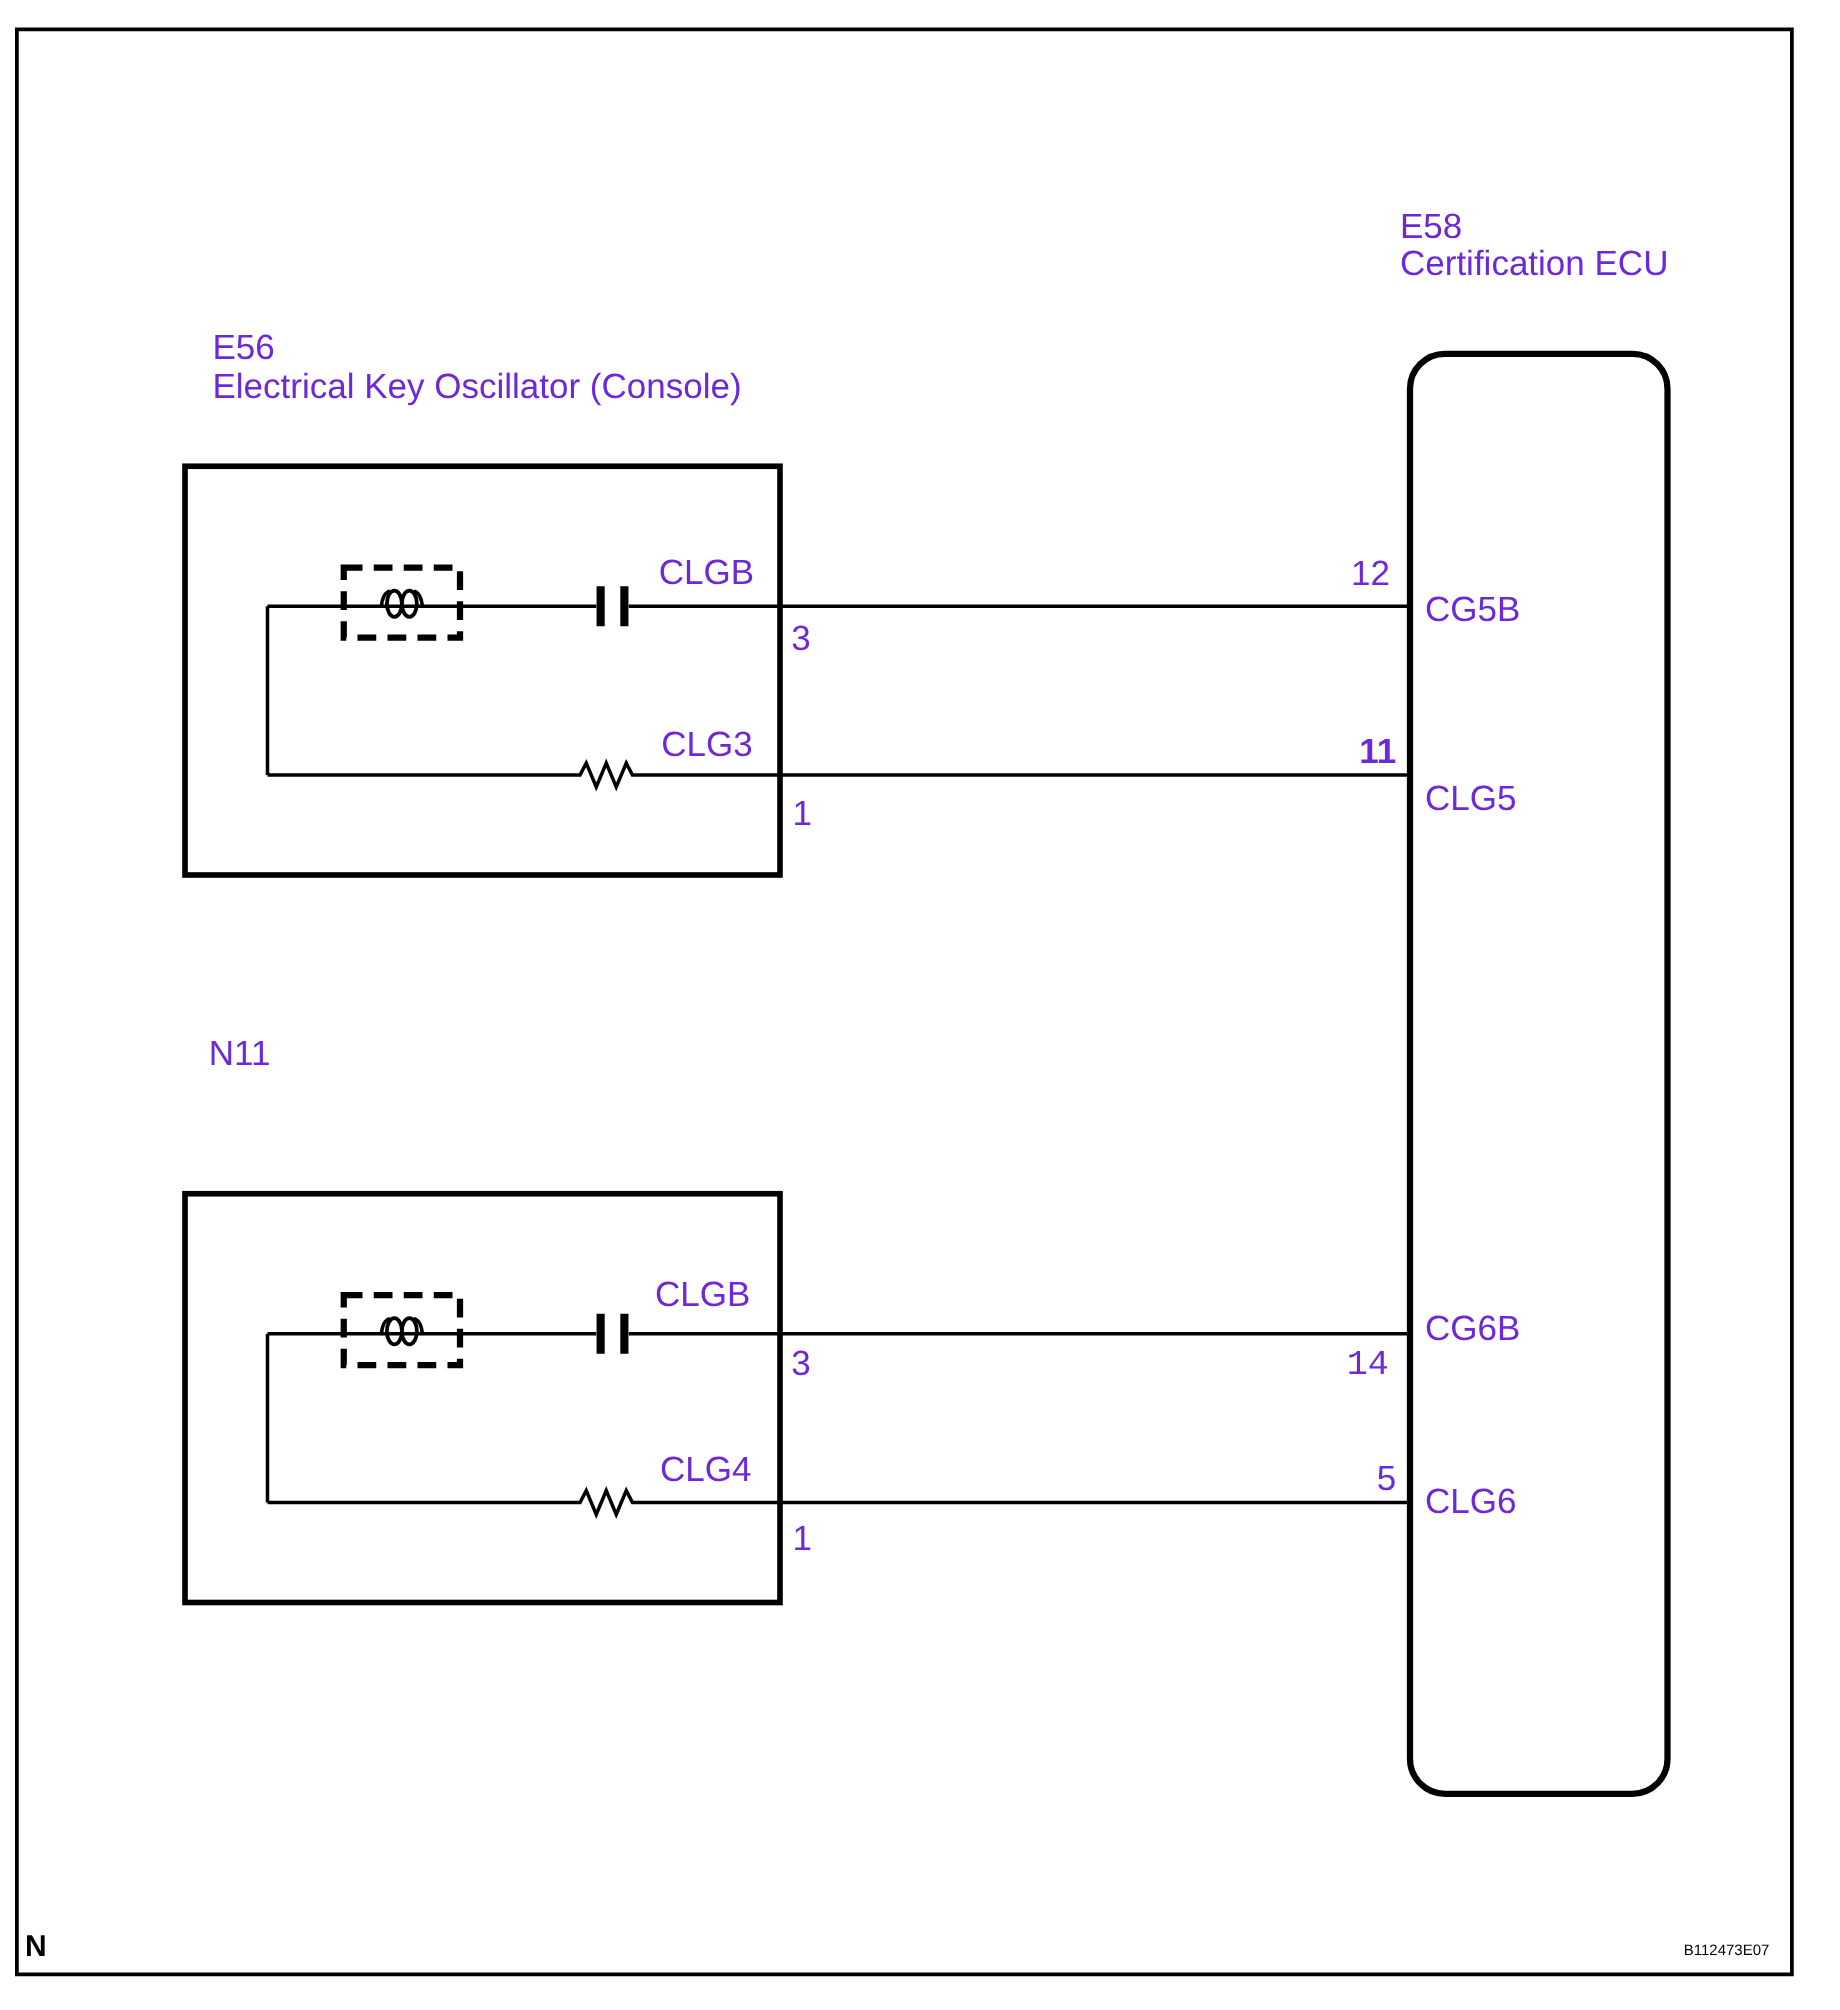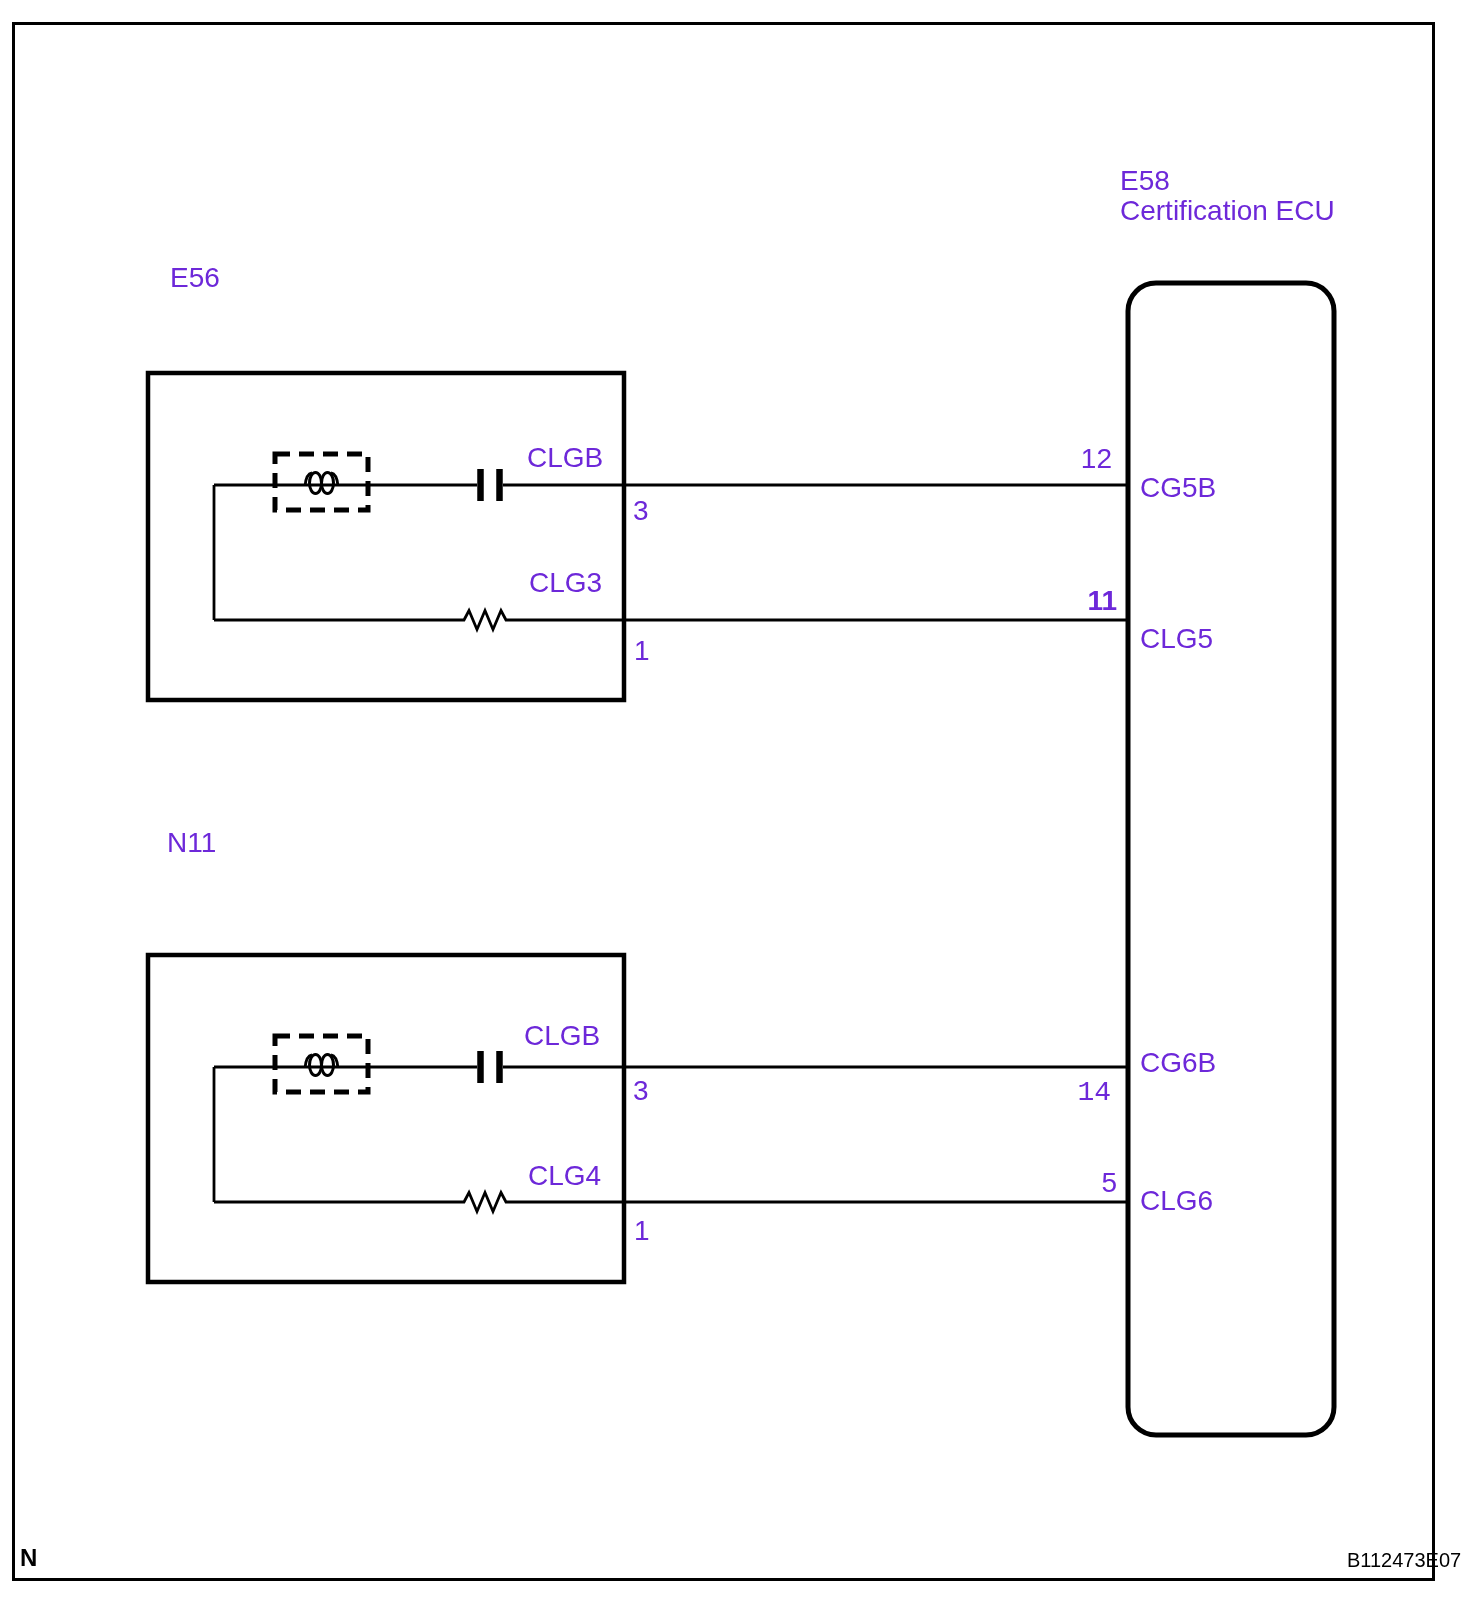--- a/index.html
+++ b/index.html
@@ -28,21 +28,21 @@
   .pin-num { text-align: right; width: 36px; }
   .footer-mark {
     position: absolute;
     font-size: 24px;
     font-weight: bold;
     line-height: 24px;
     white-space: nowrap;
   }
   .footer-code {
     position: absolute;
-    font-size: 20px;
+    font-size: 12px;
     line-height: 16px;
     white-space: nowrap;
     text-align: right;
   }
 </style>
 </head>
 <body>
 
 <div class="page">
 
@@ -79,23 +79,24 @@
     <path d="M305 1068 Q306 1056 312 1055" stroke-width="2.8"></path>
     <ellipse cx="315.5" cy="1065" rx="6" ry="10.5" stroke-width="3"></ellipse>
     <ellipse cx="327.5" cy="1065" rx="6" ry="10.5" stroke-width="3"></ellipse>
     <path d="M331 1055 Q337 1056 338 1068" stroke-width="2.8"></path>
 
     <path d="M480.5 1051 V1083" stroke-width="6.5"></path>
     <path d="M499.5 1051 V1083" stroke-width="6.5"></path>
   </svg>
 
   <div class="lbl" style="left:170px; top:261px;">E56</div>
+  <div class="lbl" style="left:170px; top:292px;">Electrical Key Oscillator (Console)</div>
   <div class="lbl" style="left:527px; top:441px;">CLGB</div>
   <div class="lbl" style="left:633px; top:494px;">3</div>
-  <div class="lbl" style="left:529px; top:566px;text-align:center;">CLG3</div>
+  <div class="lbl" style="left:529px; top:579px;text-align:center;">CLG3</div>
   <div class="lbl" style="left:634px; top:634px;">1</div>
 
   <div class="lbl" style="left:167px; top:826px;text-align:center;">N11</div>
   <div class="lbl" style="left:524px; top:1019px;">CLGB</div>
   <div class="lbl" style="left:633px; top:1074px;">3</div>
   <div class="lbl" style="left:528px; top:1159px;">CLG4</div>
   <div class="lbl" style="left:634px; top:1214px;">1</div>
 
   <div class="lbl" style="left:1120px; top:164px;">E58</div>
   <div class="lbl" style="left:1120px; top:194px;">Certification ECU</div>

